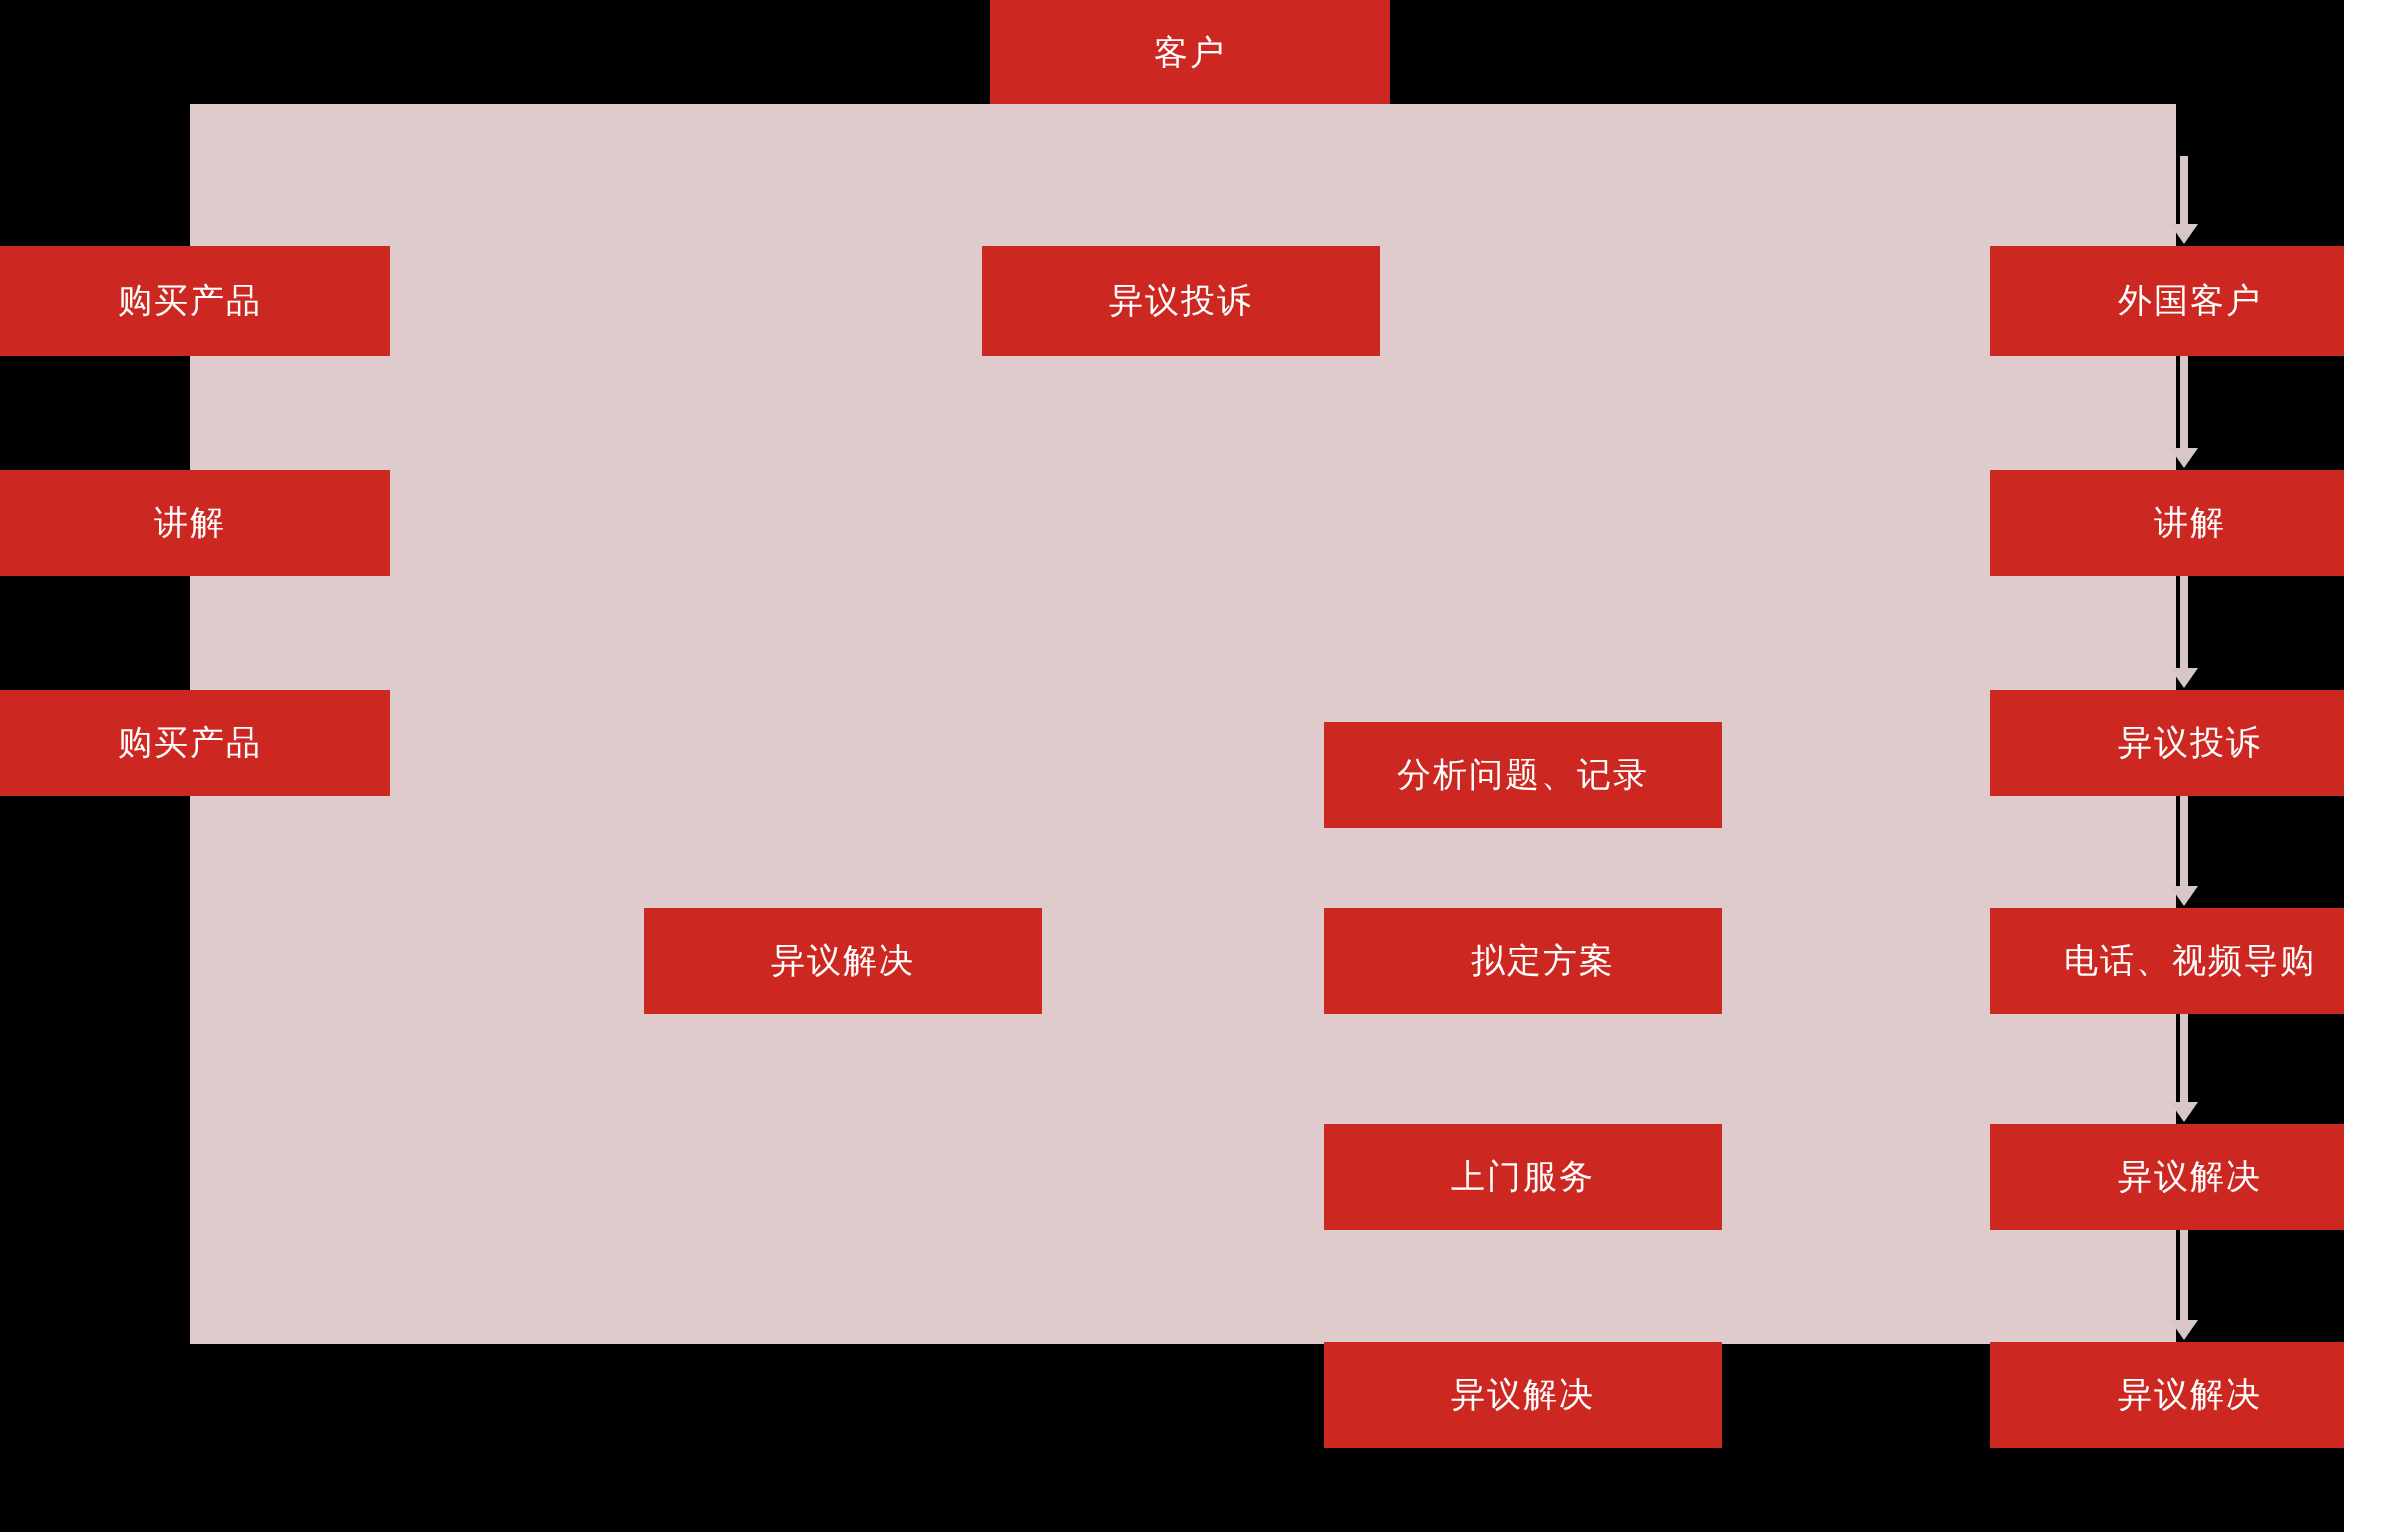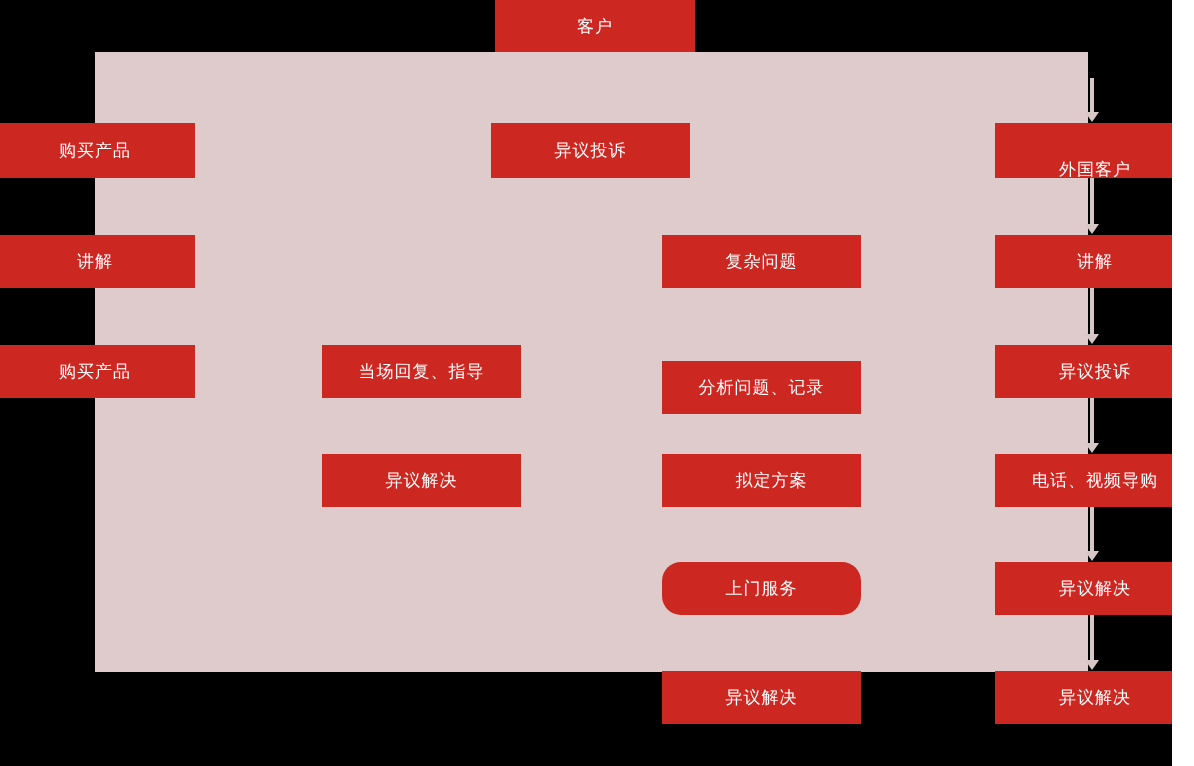--- a/index.html
+++ b/index.html
@@ -66,48 +66,42 @@
   <div class="node" style="left:-5px; top:123px; width:200px; height:55px;">
     <span>购买产品</span>
   </div>
   <div class="node" style="left:-5px; top:235px; width:200px; height:53px;">
     <span>讲解</span>
   </div>
   <div class="node" style="left:-5px; top:345px; width:200px; height:53px;">
     <span>购买产品</span>
   </div>
 
-  <div class="node" style="left:322px; top:345px; width:199px; height:53px;">
-    <span>当场回复、指导</span>
-  </div>
   <div class="node" style="left:322px; top:454px; width:199px; height:53px;">
     <span>异议解决</span>
   </div>
 
   <div class="node" style="left:491px; top:123px; width:199px; height:55px;">
     <span>异议投诉</span>
   </div>
 
-  <div class="node" style="left:662px; top:235px; width:199px; height:53px;">
-    <span>复杂问题</span>
-  </div>
   <div class="node" style="left:662px; top:361px; width:199px; height:53px;">
     <span>分析问题、记录</span>
   </div>
   <div class="node" style="left:662px; top:454px; width:199px; height:53px;padding-left:20px;">
     <span>拟定方案</span>
   </div>
-  <div class="node" style="left:662px; top:562px; width:199px; height:53px;border-radius:19px;">
+  <div class="node" style="left:662px; top:562px; width:199px; height:53px;">
     <span>上门服务</span>
   </div>
   <div class="node" style="left:662px; top:671px; width:199px; height:53px;">
     <span>异议解决</span>
   </div>
 
-  <div class="node" style="left:995px; top:123px; width:200px; height:55px;align-items:flex-end;">
+  <div class="node" style="left:995px; top:123px; width:200px; height:55px;">
     <span>外国客户</span>
   </div>
   <div class="node" style="left:995px; top:235px; width:200px; height:53px;">
     <span>讲解</span>
   </div>
   <div class="node" style="left:995px; top:345px; width:200px; height:53px;">
     <span>异议投诉</span>
   </div>
   <div class="node" style="left:995px; top:454px; width:200px; height:53px;">
     <span>电话、视频导购</span>

